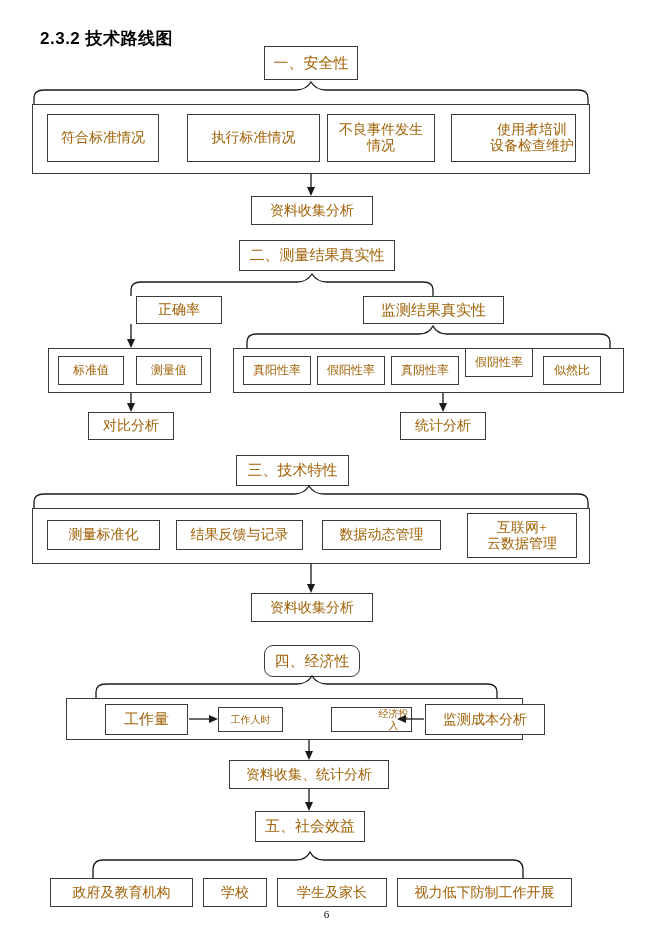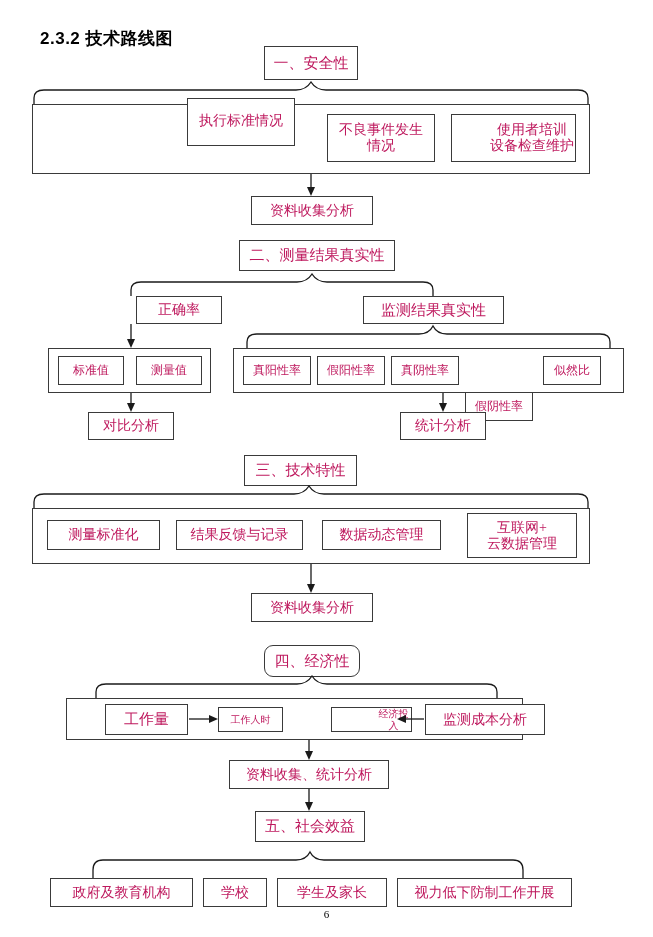--- a/index.html
+++ b/index.html
@@ -44,21 +44,21 @@
     position: absolute;
     box-sizing: border-box;
     border: 1px solid #3a3a3a;
     background: #ffffff;
     display: flex;
     align-items: center;
     justify-content: center;
     text-align: center;
     line-height: 1.12;
     font-family: "Liberation Serif", "DejaVu Serif", serif;
-    color: #be185d;
+    color: #a16207;
     white-space: pre-line;
   }
   .group-box {
     position: absolute;
     box-sizing: border-box;
     border: 1px solid #3a3a3a;
     background: transparent;
   }
   .sz-lg { font-size: 15px; }
   .sz-md { font-size: 14px; }
@@ -79,21 +79,22 @@
 <body>
 
 <div id="page">
 
   <div id="heading">2.3.2 技术路线图</div>
 
   <div class="node sz-lg" style="left:264px; top:46px; width:94px; height:34px;">一、安全性</div>
 
   <div class="group-box" style="left:32px; top:104px; width:558px; height:70px;"></div>
 
-  <div class="node sz-md" style="left:187px; top:98px; width:108px; height:48px;font-family:Liberation Mono, monospace;">执行标准情况</div>
+  <div class="node sz-md" style="left:47px; top:114px; width:112px; height:48px;">符合标准情况</div>
+  <div class="node sz-md" style="left:187px; top:114px; width:133px; height:48px;">执行标准情况</div>
   <div class="node sz-md" style="left:327px; top:114px; width:108px; height:48px;">不良事件发生
 情况</div>
   <div class="node sz-md" style="left:451px; top:114px; width:125px; height:48px;padding-left:37px;">使用者培训
 设备检查维护</div>
 
   <div class="node sz-md" style="left:251px; top:196px; width:122px; height:29px;">资料收集分析</div>
 
   <div class="node sz-lg" style="left:239px; top:240px; width:156px; height:31px;">二、测量结果真实性</div>
 
   <div class="node sz-md" style="left:88px; top:296px; width:86px; height:28px;margin-left:48px;">正确率</div>
@@ -101,27 +102,27 @@
   <div class="node sz-lg" style="left:363px; top:296px; width:141px; height:28px;">监测结果真实性</div>
 
   <div class="group-box" style="left:48px; top:348px; width:163px; height:45px;"></div>
   <div class="node sz-sm" style="left:58px; top:356px; width:66px; height:29px;">标准值</div>
   <div class="node sz-sm" style="left:136px; top:356px; width:66px; height:29px;">测量值</div>
 
   <div class="group-box" style="left:233px; top:348px; width:391px; height:45px;"></div>
   <div class="node sz-sm" style="left:243px; top:356px; width:68px; height:29px;">真阳性率</div>
   <div class="node sz-sm" style="left:317px; top:356px; width:68px; height:29px;text-align:center;">假阳性率</div>
   <div class="node sz-sm" style="left:391px; top:356px; width:68px; height:29px;">真阴性率</div>
-  <div class="node sz-sm" style="left:465px; top:348px; width:68px; height:29px;margin-top:44px;">假阴性率</div>
+  <div class="node sz-sm" style="left:465px; top:348px; width:68px; height:29px;">假阴性率</div>
   <div class="node sz-sm" style="left:543px; top:356px; width:58px; height:29px;">似然比</div>
 
   <div class="node sz-md" style="left:88px; top:412px; width:86px; height:28px;">对比分析</div>
   <div class="node sz-md" style="left:400px; top:412px; width:86px; height:28px;">统计分析</div>
 
-  <div class="node sz-lg" style="left:244px; top:455px; width:113px; height:31px;">三、技术特性</div>
+  <div class="node sz-lg" style="left:236px; top:455px; width:113px; height:31px;">三、技术特性</div>
 
   <div class="group-box" style="left:32px; top:508px; width:558px; height:56px;"></div>
 
   <div class="node sz-md" style="left:47px; top:520px; width:113px; height:30px;">测量标准化</div>
   <div class="node sz-md" style="left:176px; top:520px; width:127px; height:30px;">结果反馈与记录</div>
   <div class="node sz-md" style="left:322px; top:520px; width:119px; height:30px;">数据动态管理</div>
   <div class="node sz-md" style="left:467px; top:513px; width:110px; height:45px;">互联网+
 云数据管理</div>
 
   <div class="node sz-md" style="left:251px; top:593px; width:122px; height:29px;">资料收集分析</div>

